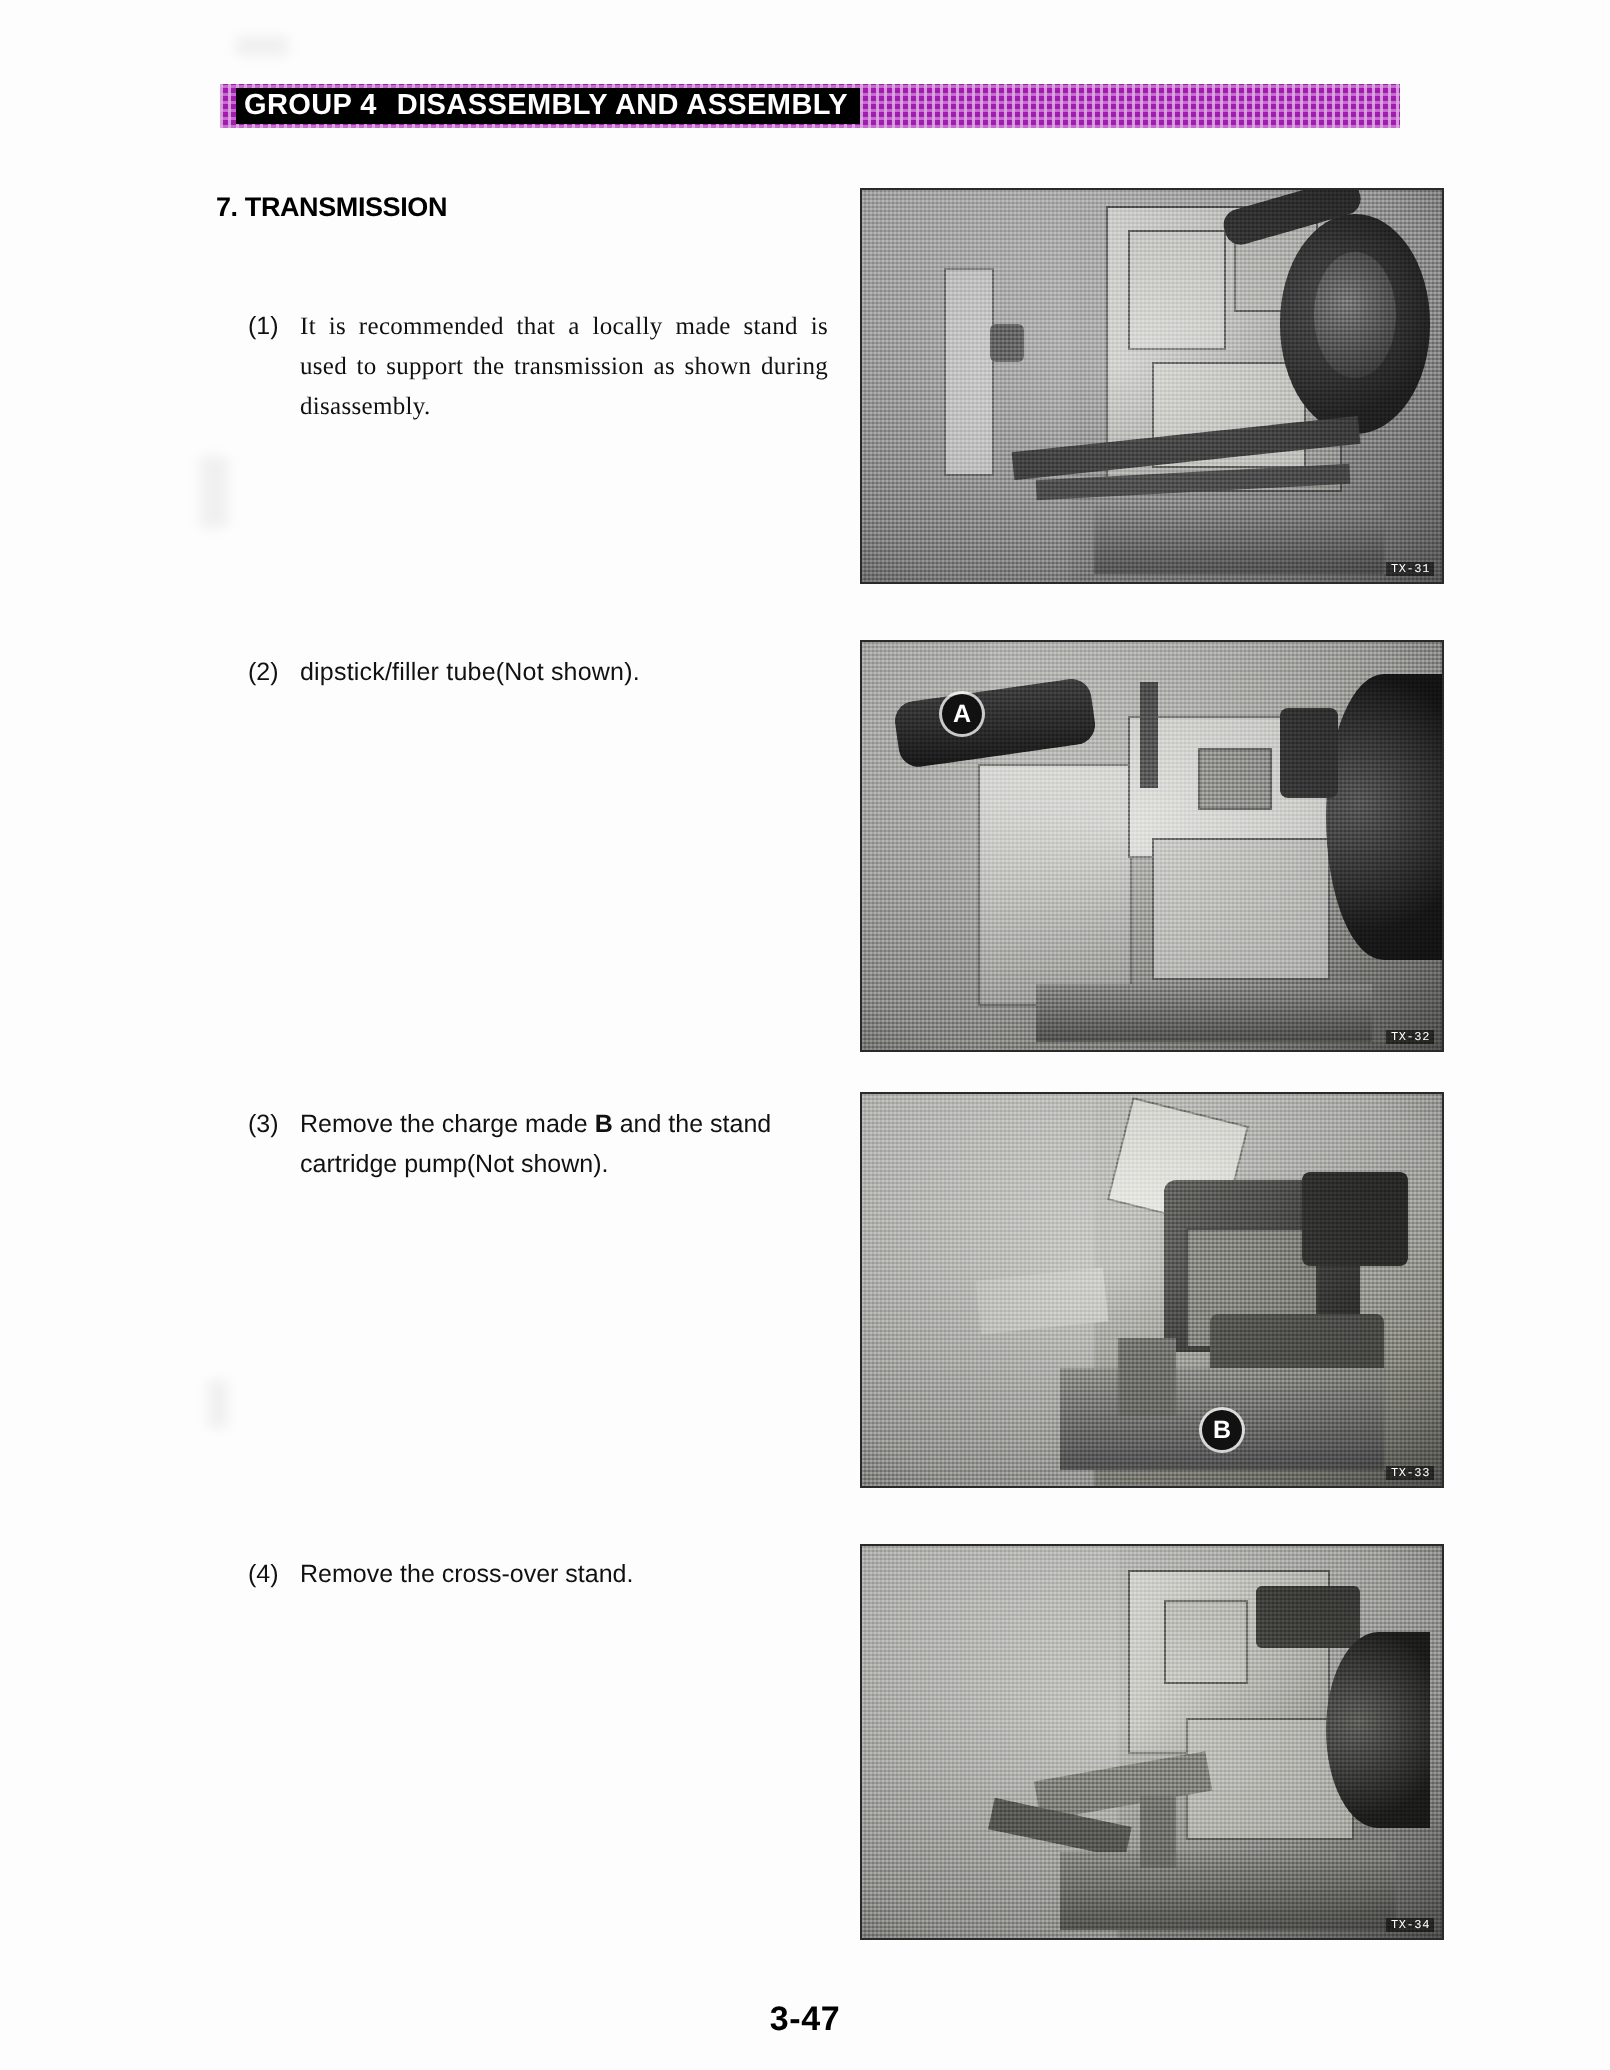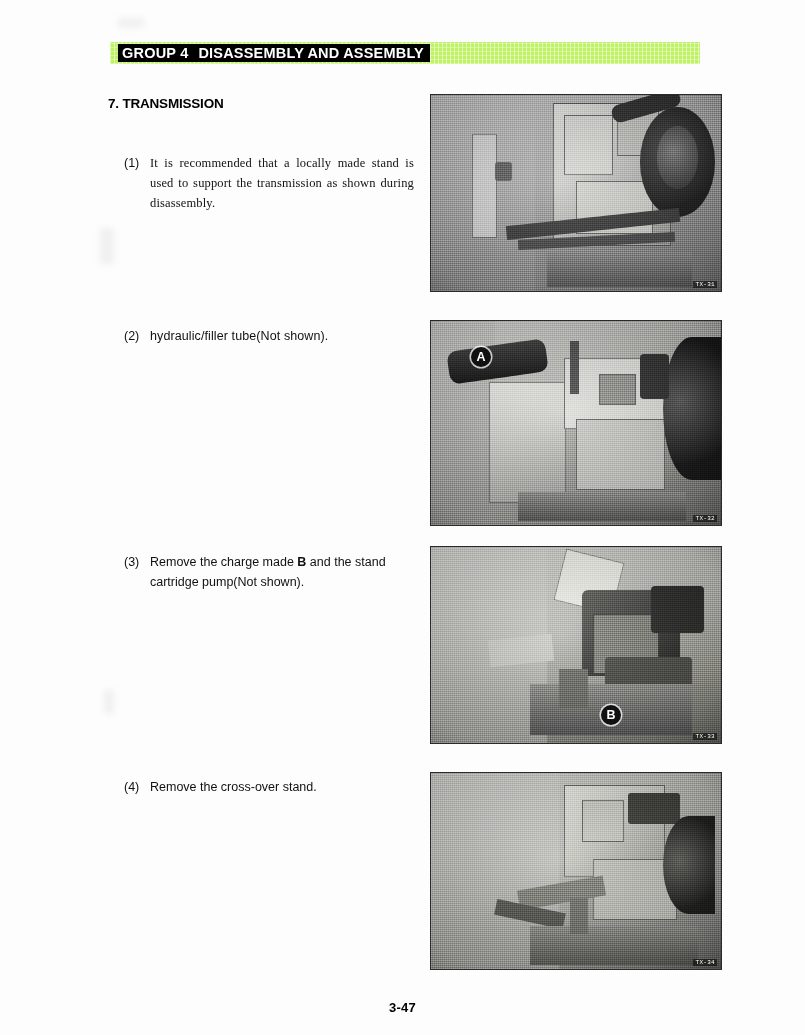--- a/index.html
+++ b/index.html
@@ -24,21 +24,21 @@
     background: #fdfdfd;
   }
 
   
   .header-band {
     position: absolute;
     left: 110px;
     top: 42px;
     width: 590px;
     height: 22px;
-    background: #bef264;
+    background: #a21caf;
     overflow: hidden;
   }
   .header-band .dots {
     position: absolute;
     left: 0; top: 0;
     width: 100%; height: 100%;
     background-image:
       repeating-linear-gradient(90deg, rgba(255,255,255,0.85) 0 1.5px, rgba(0,0,0,0) 1.5px 4px),
       repeating-linear-gradient(0deg, rgba(255,255,255,0.55) 0 1.5px, rgba(0,0,0,0) 1.5px 4px);
     opacity: 0.65;
@@ -166,21 +166,21 @@
   #photo3 { left: 430px; top: 546px; width: 290px; height: 196px; }
   #photo4 { left: 430px; top: 772px; width: 290px; height: 196px; }
 
   
   .footer {
     position: absolute;
     left: 0;
     top: 1000px;
     width: 805px;
     text-align: center;
-    font-size: 13px;
+    font-size: 17px;
     font-weight: bold;
     letter-spacing: 0.3px;
   }
 
   
   .smudge {
     position: absolute;
     background: rgba(0,0,0,0.05);
     filter: blur(3px);
     pointer-events: none;
@@ -201,21 +201,21 @@
   <div class="h1">7. TRANSMISSION</div>
 
   <div class="step" id="step1">
     <span class="num">(1)</span>
     <span class="body">It is recommended that a locally made stand is used to support the transmission as shown during disassembly.</span>
   </div>
 
   <div class="step" id="step2">
     <span class="num">(2)</span>
     <span class="body">
-      <span>hydraulic/filler tube(Not shown).</span>
+      <span>dipstick/filler tube(Not shown).</span>
     </span>
   </div>
 
   <div class="step" id="step3">
     <span class="num">(3)</span>
     <span class="body">
       <span>Remove the charge made</span> <b>B</b> <span>and the stand</span>
       <span>cartridge pump(Not shown).</span>
     </span>
   </div>

